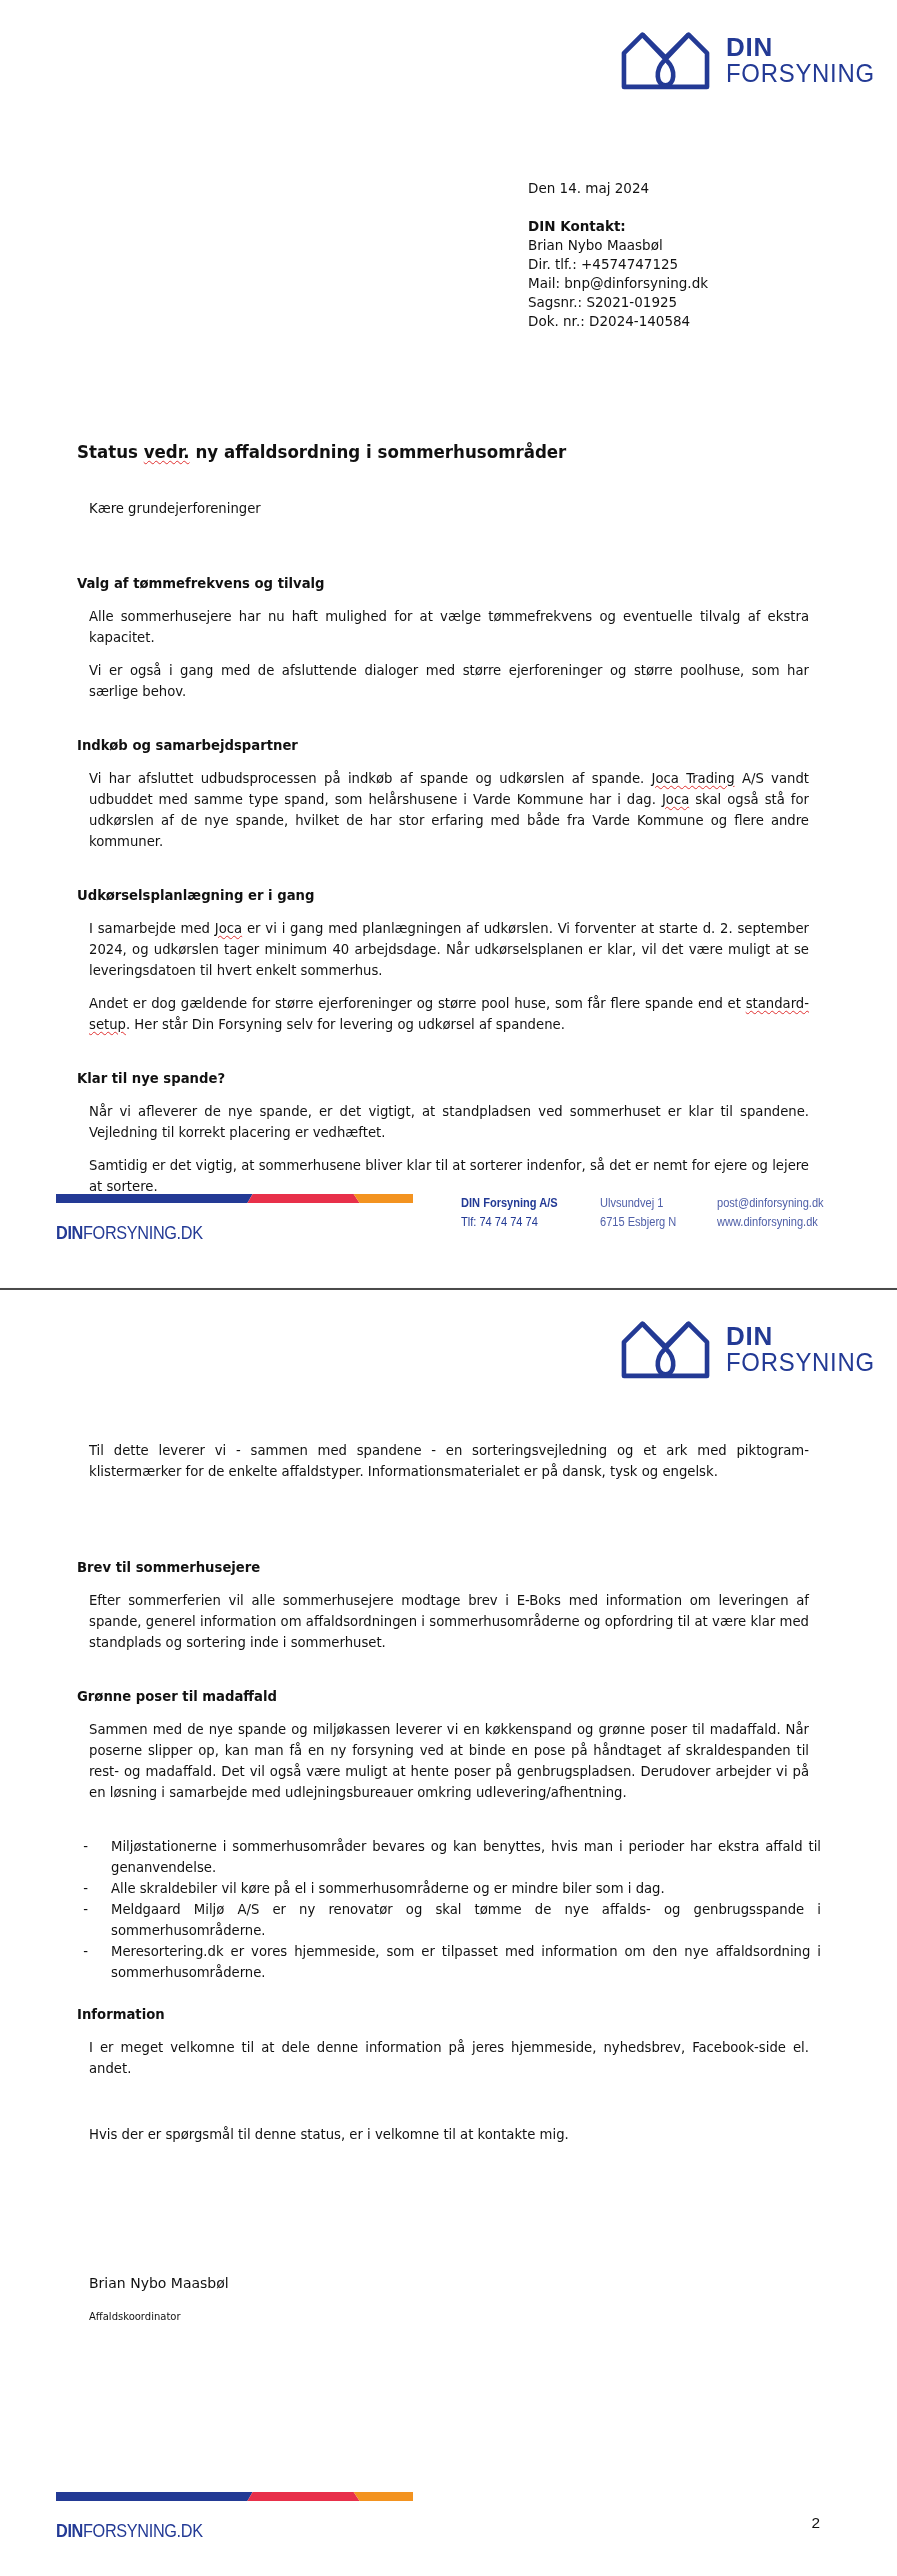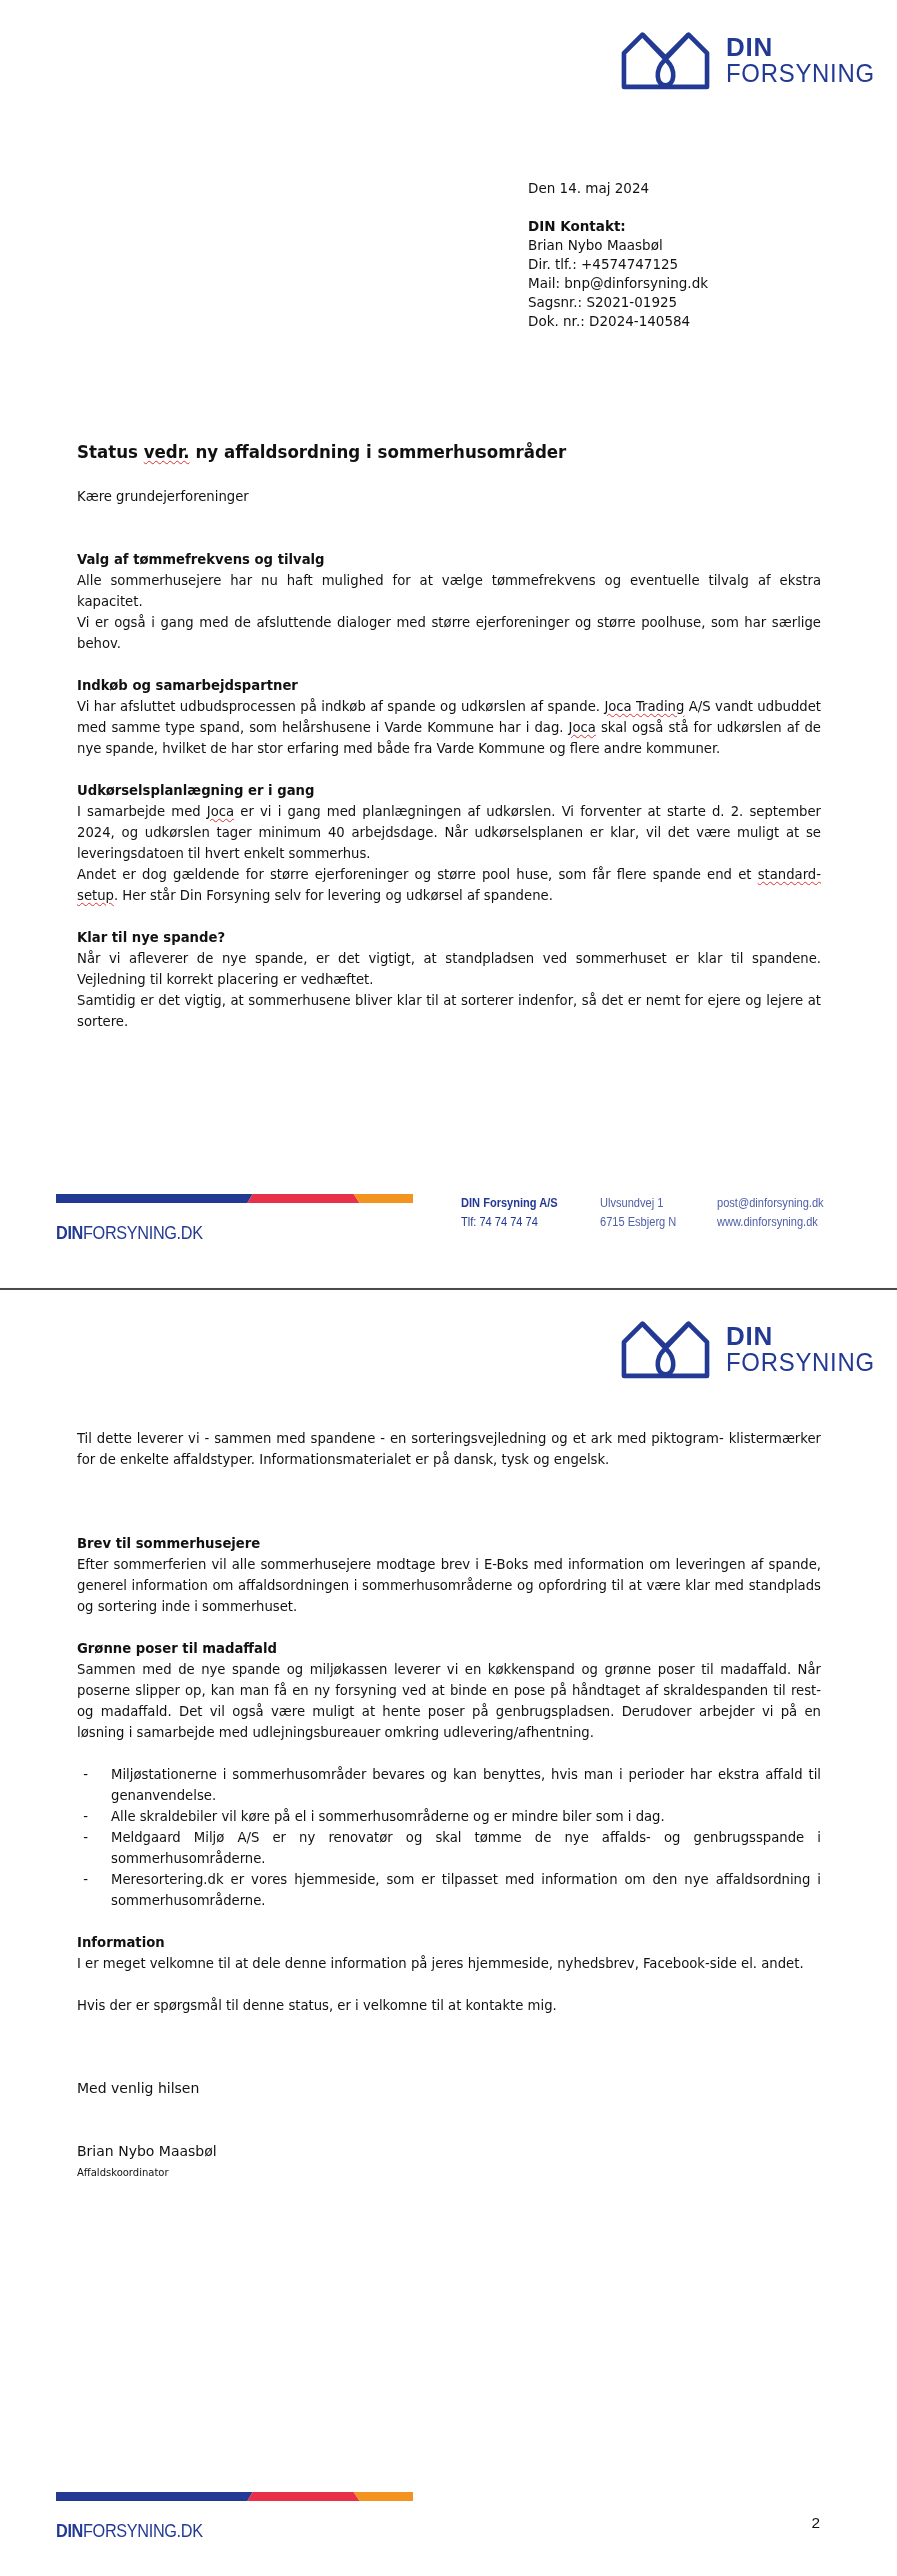--- a/index.html
+++ b/index.html
@@ -16,21 +16,21 @@
   .logo-text { margin-left: 14px; color: #233a95; font-family: "Liberation Sans", sans-serif; line-height: 1; }
   .logo-text .l1 { font-weight: bold; font-size: 26px; letter-spacing: 0.8px; }
   .logo-text .l2 { font-size: 26px; letter-spacing: 0.8px; font-stretch: condensed; transform: scaleX(0.92); transform-origin: left; display:block; }
 
   .meta { position: absolute; left: 528px; top: 179px; font-size: 13.5px; line-height: 19px; }
   .meta .date { margin-bottom: 19px; }
   .meta b { font-weight: bold; }
 
   .content { position: absolute; left: 77px; width: 744px; font-size: 14.7px; line-height: 21px;
              font-family: "DejaVu Sans Condensed", "DejaVu Sans", sans-serif; font-stretch: condensed; }
-  .content p { margin: 0; text-align: justify; }
+  .content p { margin: 12px; text-align: justify; }
   .content h2 { margin: 0; font-size: 14.7px; font-weight: bold; line-height: 21px; }
   .title { font-size: 18.5px !important; font-weight: bold; line-height: 23px !important; margin: 0; }
   .spell { text-decoration: underline wavy #e03030; text-decoration-thickness: 0.8px; text-underline-offset: 2.3px; }
   .gap { height: 21px; }
   ul.dash { list-style: none; margin: 0; padding: 0; }
   ul.dash li { position: relative; padding-left: 34px; text-align: justify; }
   ul.dash li::before { content: "-"; position: absolute; left: 6.2px; top: 0; }
 
   .footer { position: absolute; left: 56px; width: 787px; height: 62px; }
   .stripe { position: absolute; left: 0; top: 6.2px; width: 357px; height: 9.3px; }
@@ -155,21 +155,20 @@
     <div class="gap"></div>
 
     <h2>Information</h2>
     <p>I er meget velkomne til at dele denne information på jeres hjemmeside, nyhedsbrev, Facebook-side el. andet.</p>
     <div class="gap"></div>
     <p>Hvis der er spørgsmål til denne status, er i velkomne til at kontakte mig.</p>
     <div class="gap"></div>
       <div class="gap"></div>
       <div class="gap"></div>
 
-    <p style="font-family:'DejaVu Sans',sans-serif;font-stretch:normal;font-size:14px;">Med venlig hilsen</p>
     <div class="gap"></div>
       <div class="gap"></div>
     <p style="font-family:'DejaVu Sans',sans-serif;font-stretch:normal;font-size:14px;">Brian Nybo Maasbøl</p>
     <p style="font-family:'DejaVu Sans',sans-serif;font-stretch:normal;font-size:10px;">Affaldskoordinator</p>
   </div>
 
   <div class="footer" style="top:1196px;">
     <svg class="stripe" viewBox="0 0 463 12" preserveAspectRatio="none">
       <polygon points="0,0 255,0 248,12 0,12" fill="#233a95"></polygon>
       <polygon points="255,0 386,0 394,12 248,12" fill="#e8304a"></polygon>

